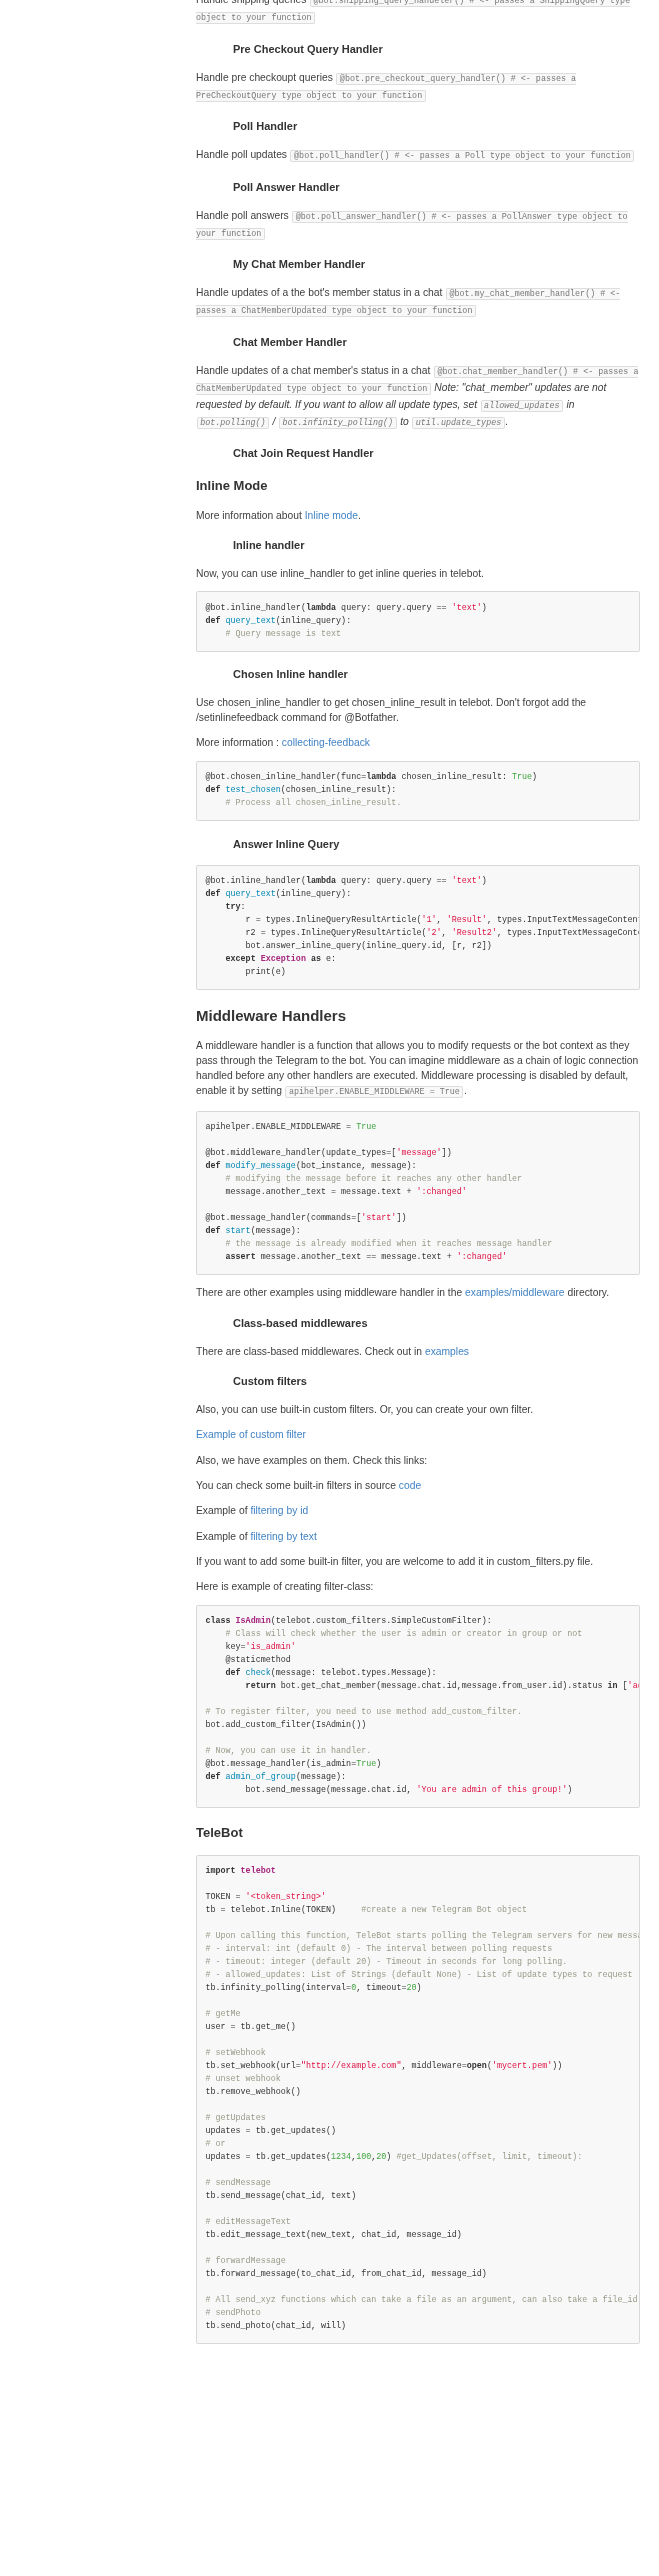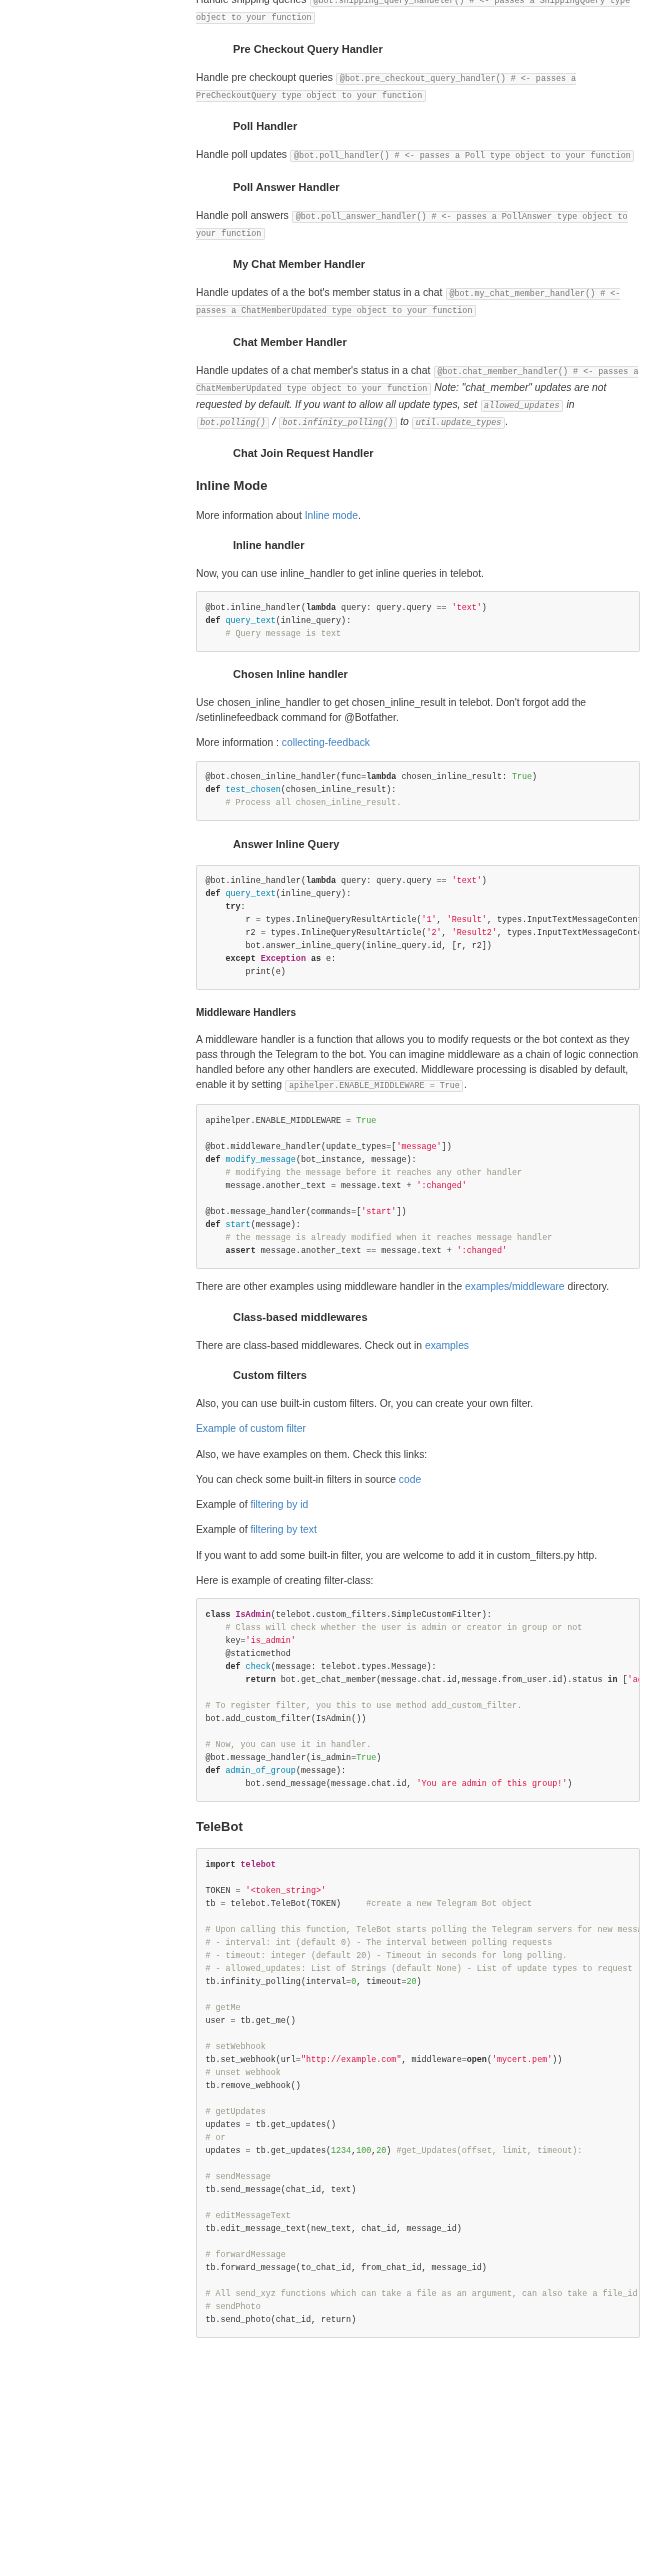--- a/index.html
+++ b/index.html
@@ -11,21 +11,21 @@
   html,body{margin:0;padding:0;}
   body{
     width:659px;height:2576px;overflow:hidden;background:#ffffff;
     font-family:"Liberation Sans","DejaVu Sans",sans-serif;
     color:var(--body-text);position:relative;
   }
   #readme{position:absolute;left:196px;top:-7.7px;width:444px;}
   #readme p{font-size:10.3px;line-height:15px;margin:0 0 10.3px;color:var(--body-text);}
   #readme h2,#readme h3,#readme h4{color:var(--heading);font-weight:bold;line-height:1.25;}
   #readme h2{font-size:13px;margin:17.4px 0 13px;}
-  #readme h3{font-size:10px;margin:16.7px 0 13px;}
+  #readme h3{font-size:15px;margin:16.7px 0 13px;}
   #readme h4{font-size:11px;margin:16.7px 0 13px;padding-left:37px;}
   code.inline{
     font-family:"Liberation Mono","DejaVu Sans Mono",monospace;
     font-size:8.4px;color:var(--inline-code-text);
     background:var(--code-bg);border:0.6px solid var(--code-border);
     border-radius:1.9px;padding:0 2.6px;margin:0 0.6px;
   }
   .em{font-style:italic;}
   a.lnk{color:var(--link);text-decoration:none;cursor:pointer;}
   pre.codeblock{
@@ -97,41 +97,41 @@
     <p><span>There are other examples using middleware handler in the </span><a class="lnk">examples/middleware</a><span> directory.</span></p>
     <h4>Class-based middlewares</h4>
     <p><span>There are class-based middlewares. Check out in </span><a class="lnk">examples</a></p>
     <h4>Custom filters</h4>
     <p><span>Also, you can use built-in custom filters. Or, you can create your own filter.</span></p>
     <p><a class="lnk">Example of custom filter</a></p>
     <p><span>Also, we have examples on them. Check this links:</span></p>
     <p><span>You can check some built-in filters in source </span><a class="lnk">code</a></p>
     <p><span>Example of </span><a class="lnk">filtering by id</a></p>
     <p><span>Example of </span><a class="lnk">filtering by text</a></p>
-    <p><span>If you want to add some built-in filter, you are welcome to add it in custom_filters.py http.</span></p>
+    <p><span>If you want to add some built-in filter, you are welcome to add it in custom_filters.py file.</span></p>
     <p><span>Here is example of creating filter-class:</span></p>
     <pre class="codeblock"><span class="tok-k">class</span><span class="tok-p"> </span><span class="tok-cl">IsAdmin</span><span class="tok-p">(telebot.custom_filters.SimpleCustomFilter):</span>
 <span class="tok-p">    </span><span class="tok-cm"># Class will check whether the user is admin or creator in group or not</span>
 <span class="tok-p">    key=</span><span class="tok-s">'is_admin'</span>
 <span class="tok-p">    @staticmethod</span>
 <span class="tok-p">    </span><span class="tok-k">def</span><span class="tok-p"> </span><span class="tok-f">check</span><span class="tok-p">(message: telebot.types.Message):</span>
 <span class="tok-p">        </span><span class="tok-k">return</span><span class="tok-p"> bot.get_chat_member(message.chat.id,message.from_user.id).status </span><span class="tok-k">in</span><span class="tok-p"> [</span><span class="tok-s">'administrator'</span>
 
-<span class="tok-cm"># To register filter, you this to use method add_custom_filter.</span>
+<span class="tok-cm"># To register filter, you need to use method add_custom_filter.</span>
 <span class="tok-p">bot.add_custom_filter(IsAdmin())</span>
 
 <span class="tok-cm"># Now, you can use it in handler.</span>
 <span class="tok-p">@bot.message_handler(is_admin=</span><span class="tok-n">True</span><span class="tok-p">)</span>
 <span class="tok-k">def</span><span class="tok-p"> </span><span class="tok-f">admin_of_group</span><span class="tok-p">(message):</span>
 <span class="tok-p">        bot.send_message(message.chat.id, </span><span class="tok-s">'You are admin of this group!'</span><span class="tok-p">)</span></pre>
     <h2>TeleBot</h2>
     <pre class="codeblock"><span class="tok-k">import</span><span class="tok-p"> </span><span class="tok-cl">telebot</span>
 
 <span class="tok-p">TOKEN = </span><span class="tok-s">'&lt;token_string&gt;'</span>
-<span class="tok-p">tb = telebot.TeleBot(TOKEN)     </span><span class="tok-cm">#create a new Telegram Bot object</span>
+<span class="tok-p">tb = telebot.Inline(TOKEN)     </span><span class="tok-cm">#create a new Telegram Bot object</span>
 
 <span class="tok-cm"># Upon calling this function, TeleBot starts polling the Telegram servers for new messages.</span>
 <span class="tok-cm"># - interval: int (default 0) - The interval between polling requests</span>
 <span class="tok-cm"># - timeout: integer (default 20) - Timeout in seconds for long polling.</span>
 <span class="tok-cm"># - allowed_updates: List of Strings (default None) - List of update types to request</span>
 <span class="tok-p">tb.infinity_polling(interval=</span><span class="tok-n">0</span><span class="tok-p">, timeout=</span><span class="tok-n">20</span><span class="tok-p">)</span>
 
 <span class="tok-cm"># getMe</span>
 <span class="tok-p">user = tb.get_me()</span>
 
@@ -149,15 +149,15 @@
 <span class="tok-p">tb.send_message(chat_id, text)</span>
 
 <span class="tok-cm"># editMessageText</span>
 <span class="tok-p">tb.edit_message_text(new_text, chat_id, message_id)</span>
 
 <span class="tok-cm"># forwardMessage</span>
 <span class="tok-p">tb.forward_message(to_chat_id, from_chat_id, message_id)</span>
 
 <span class="tok-cm"># All send_xyz functions which can take a file as an argument, can also take a file_id instead of a file.</span>
 <span class="tok-cm"># sendPhoto</span>
-<span class="tok-p">tb.send_photo(chat_id, return)</span></pre>
+<span class="tok-p">tb.send_photo(chat_id, will)</span></pre>
   </div>
 
 
 </body></html>

